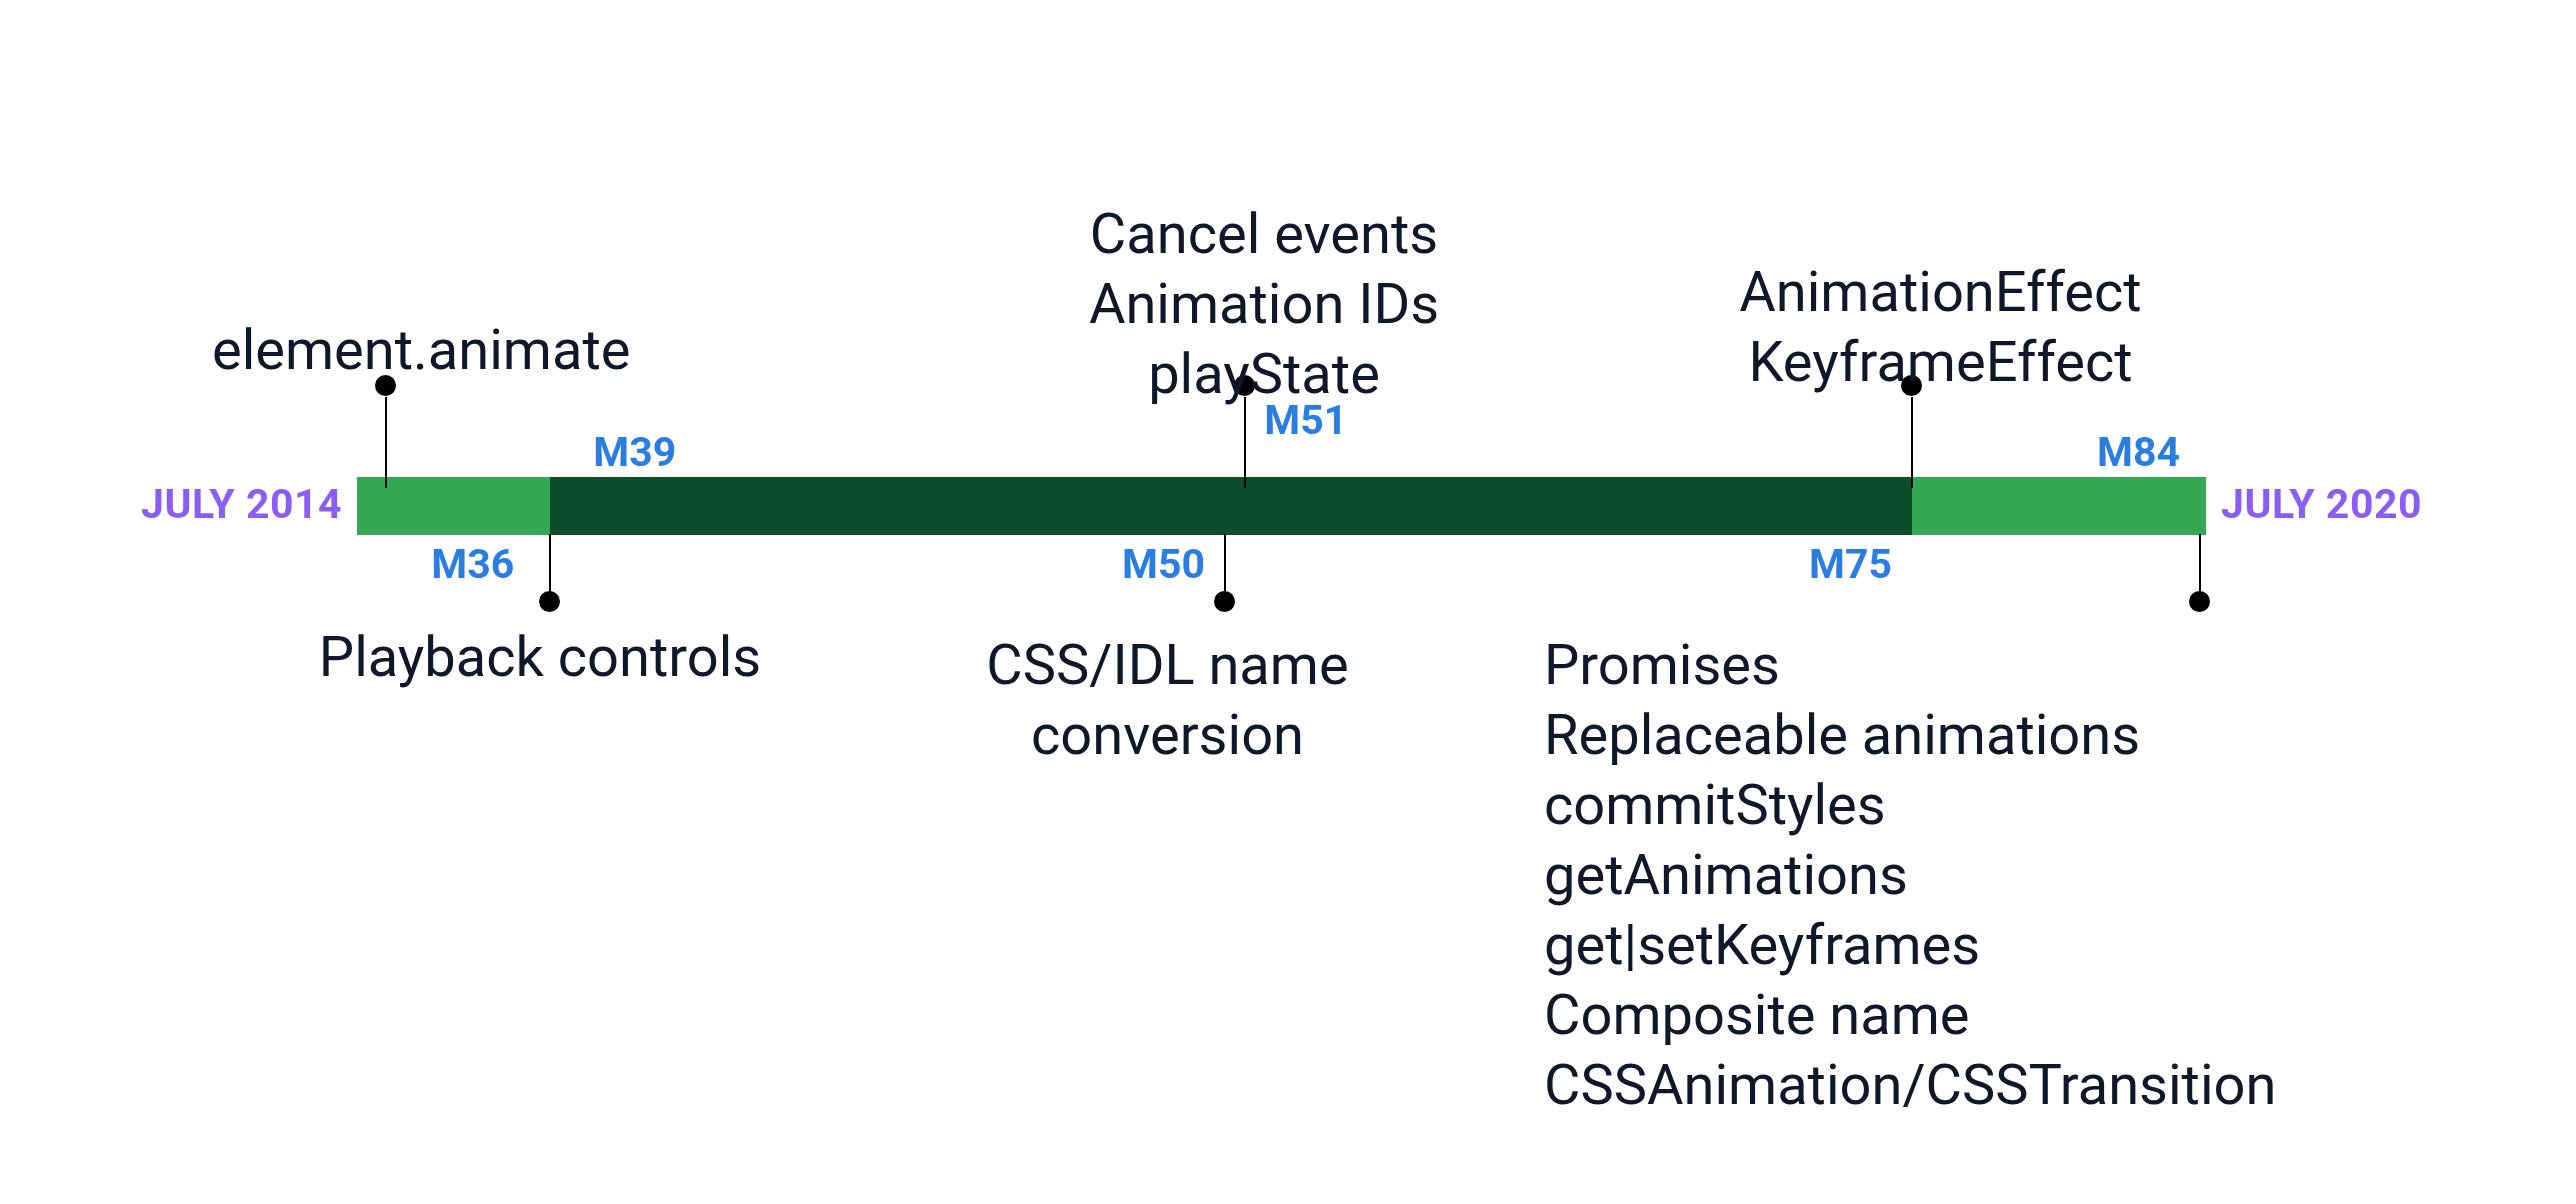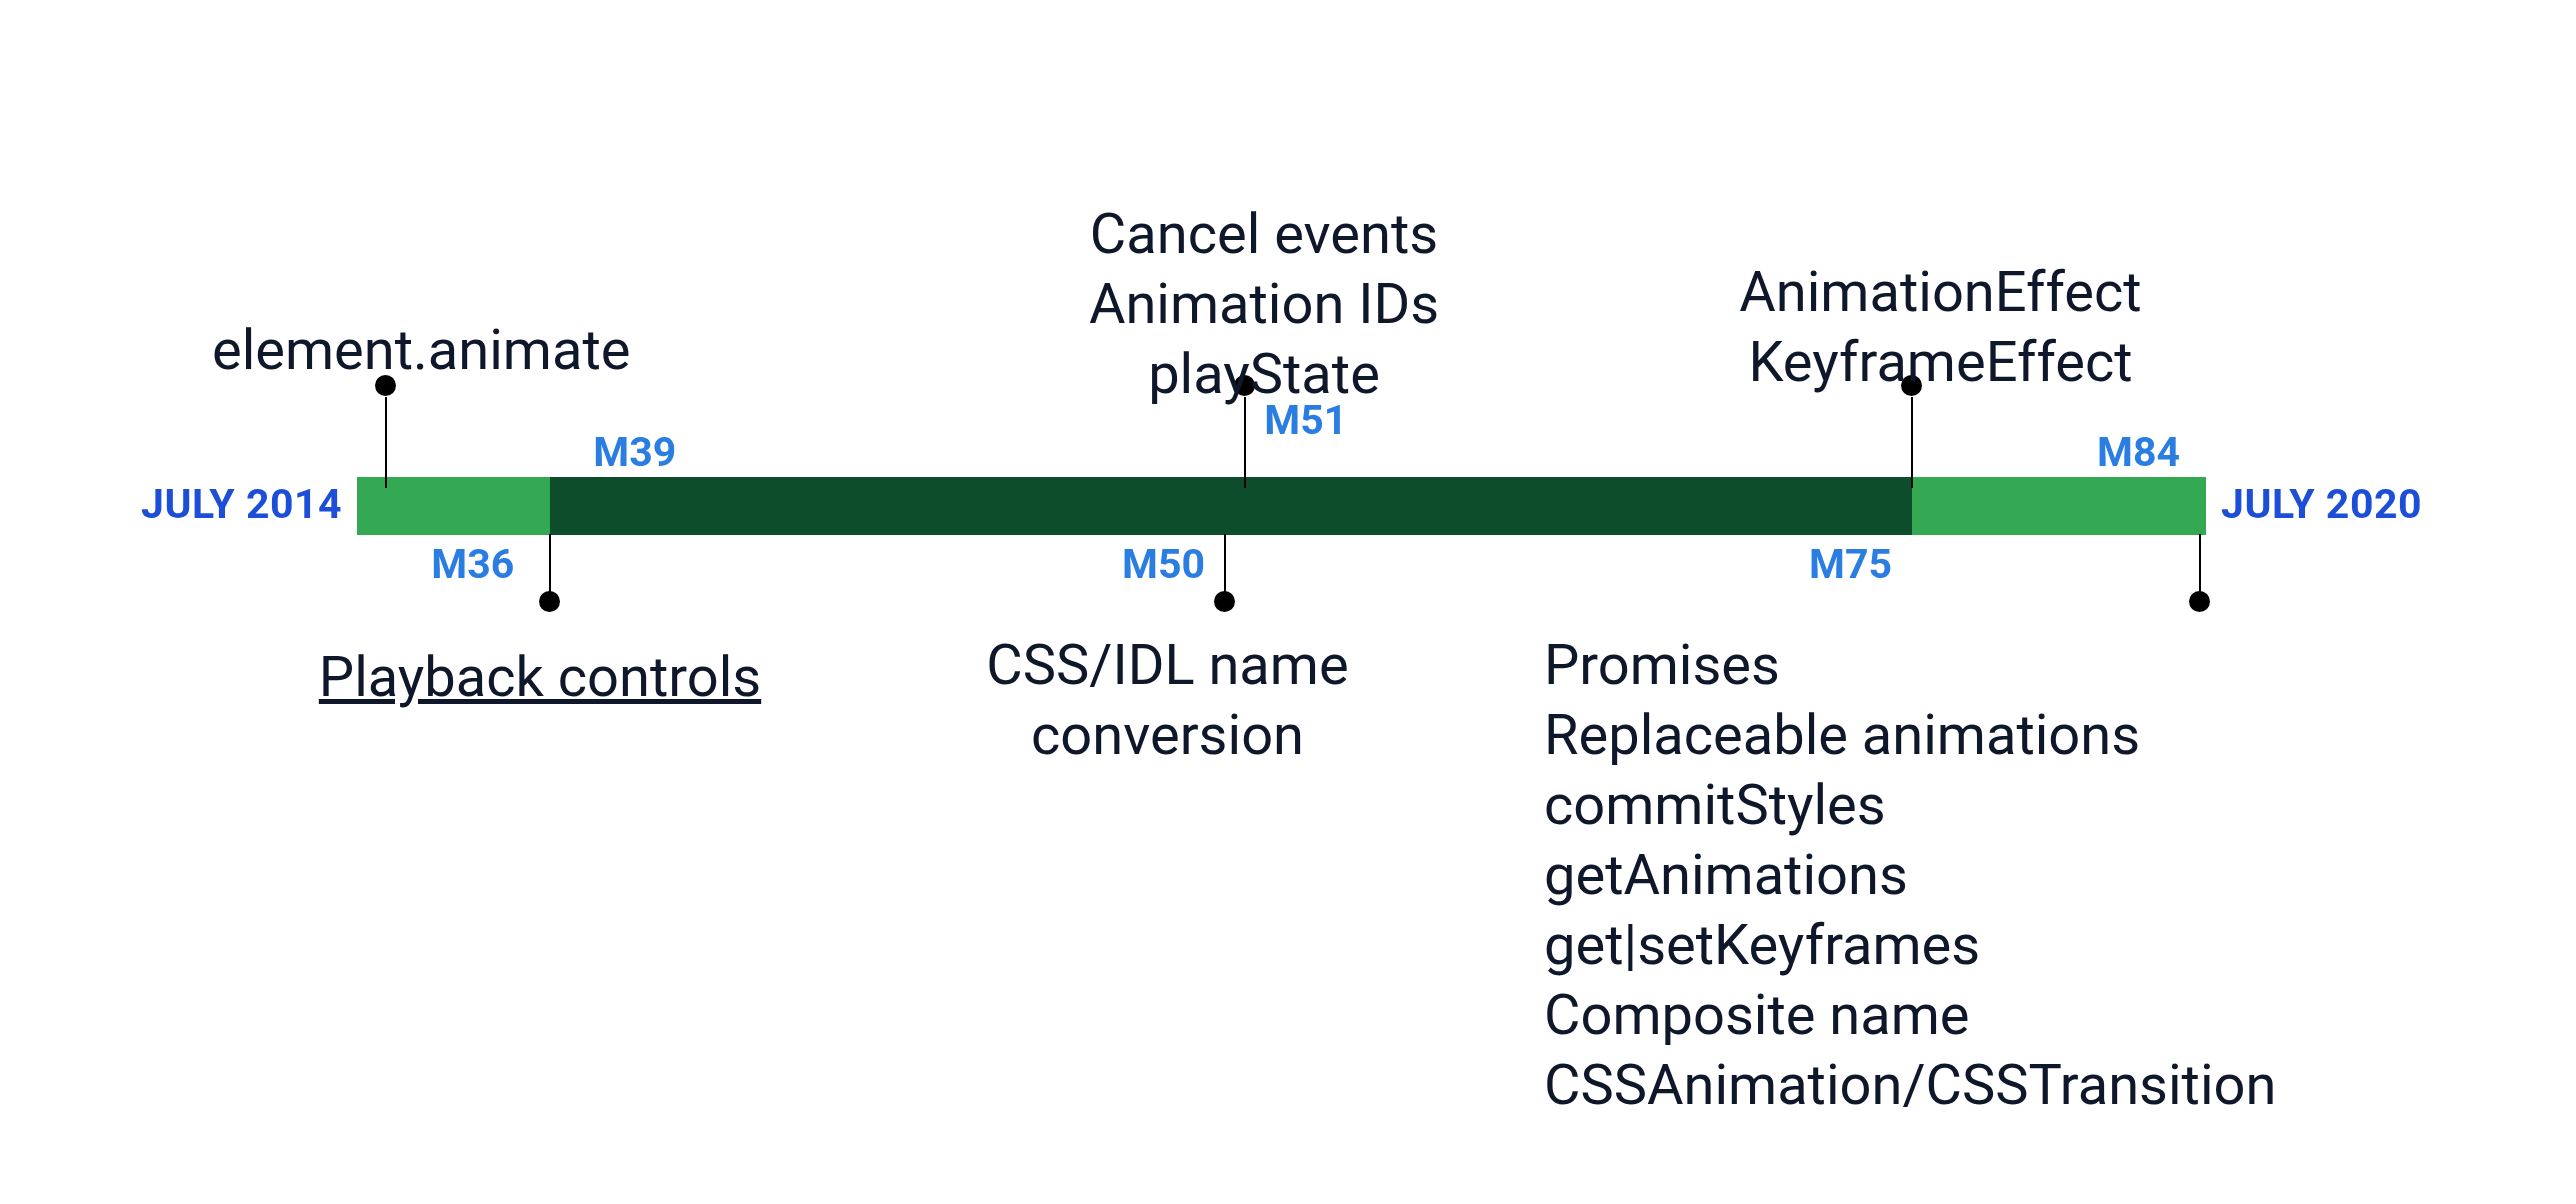--- a/index.html
+++ b/index.html
@@ -29,21 +29,21 @@
     top: 0;
     height: 58px;
     background: #0d4d2c;
   }
 
   
   .end-label {
     position: absolute;
     font-weight: 700;
     font-size: 41px;
-    color: #1d4ed8;
+    color: #8b5cf6;
     letter-spacing: 0.5px;
     white-space: nowrap;
   }
 
   
   .ev {
     position: absolute;
   }
   .ev .dot {
     position: absolute;
@@ -99,21 +99,21 @@
         <div class="dot" style="top: -10.6px;"></div>
         <div class="m-label" style="left: 19.3px; top: 154px; margin-left: 26px;">M36</div>
         <div class="txt" style="width: 386px; left: -174px; top: -71px;">
           <div>element.animate</div>
         </div>
       </div>
       <div class="ev bot" style="left: 550px; top: 534px;">
         <div class="stem" style="height: 68px;"></div>
         <div class="dot" style="top: 57px;"></div>
         <div class="m-label" style="left: 19.3px; top: -106px; margin-left: 24px;">M39</div>
-        <div class="txt" style="width: 444px; left: -232px; top: 108px; text-decoration: underline;">
+        <div class="txt" style="width: 444px; left: -232px; top: 88px;">
           <div>Playback controls</div>
         </div>
       </div>
       <div class="ev bot" style="left: 1225px; top: 534px;">
         <div class="stem" style="height: 68px;"></div>
         <div class="dot" style="top: 57px;"></div>
         <div class="m-label" style="left: -116px; width: 96px; text-align: right; top: 5.8px;">M50</div>
         <div class="txt" style="width: 405px; left: -260px; top: 96px;">
           <div>CSS/IDL name</div>
           <div>conversion</div>

